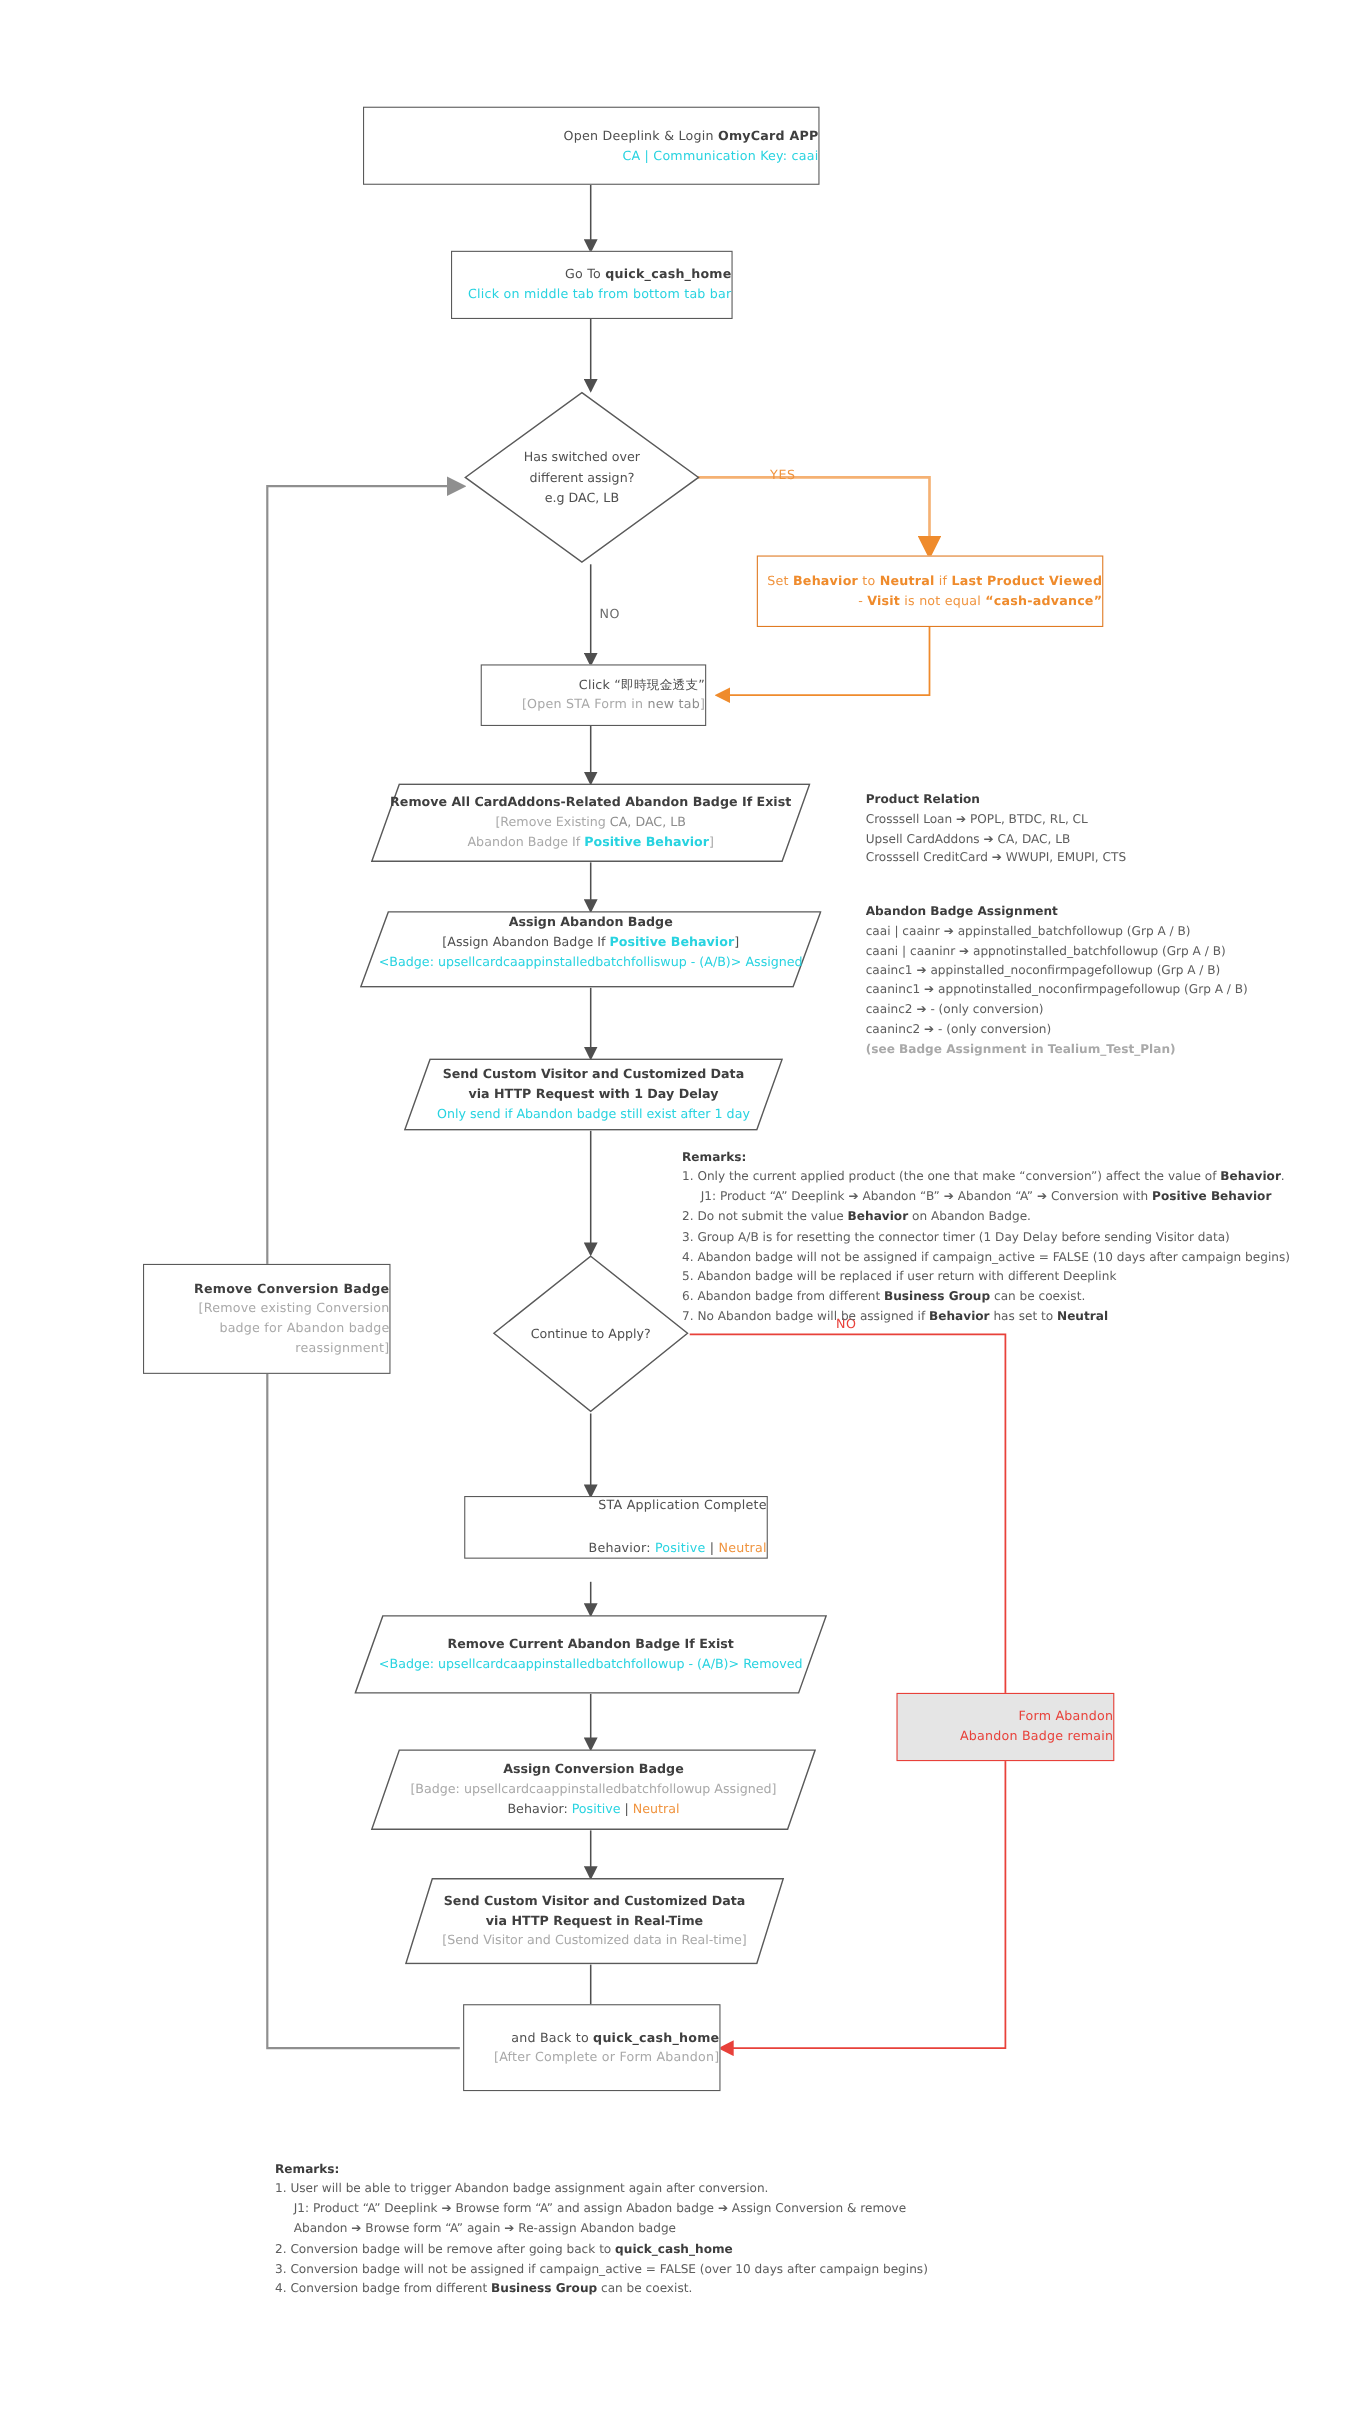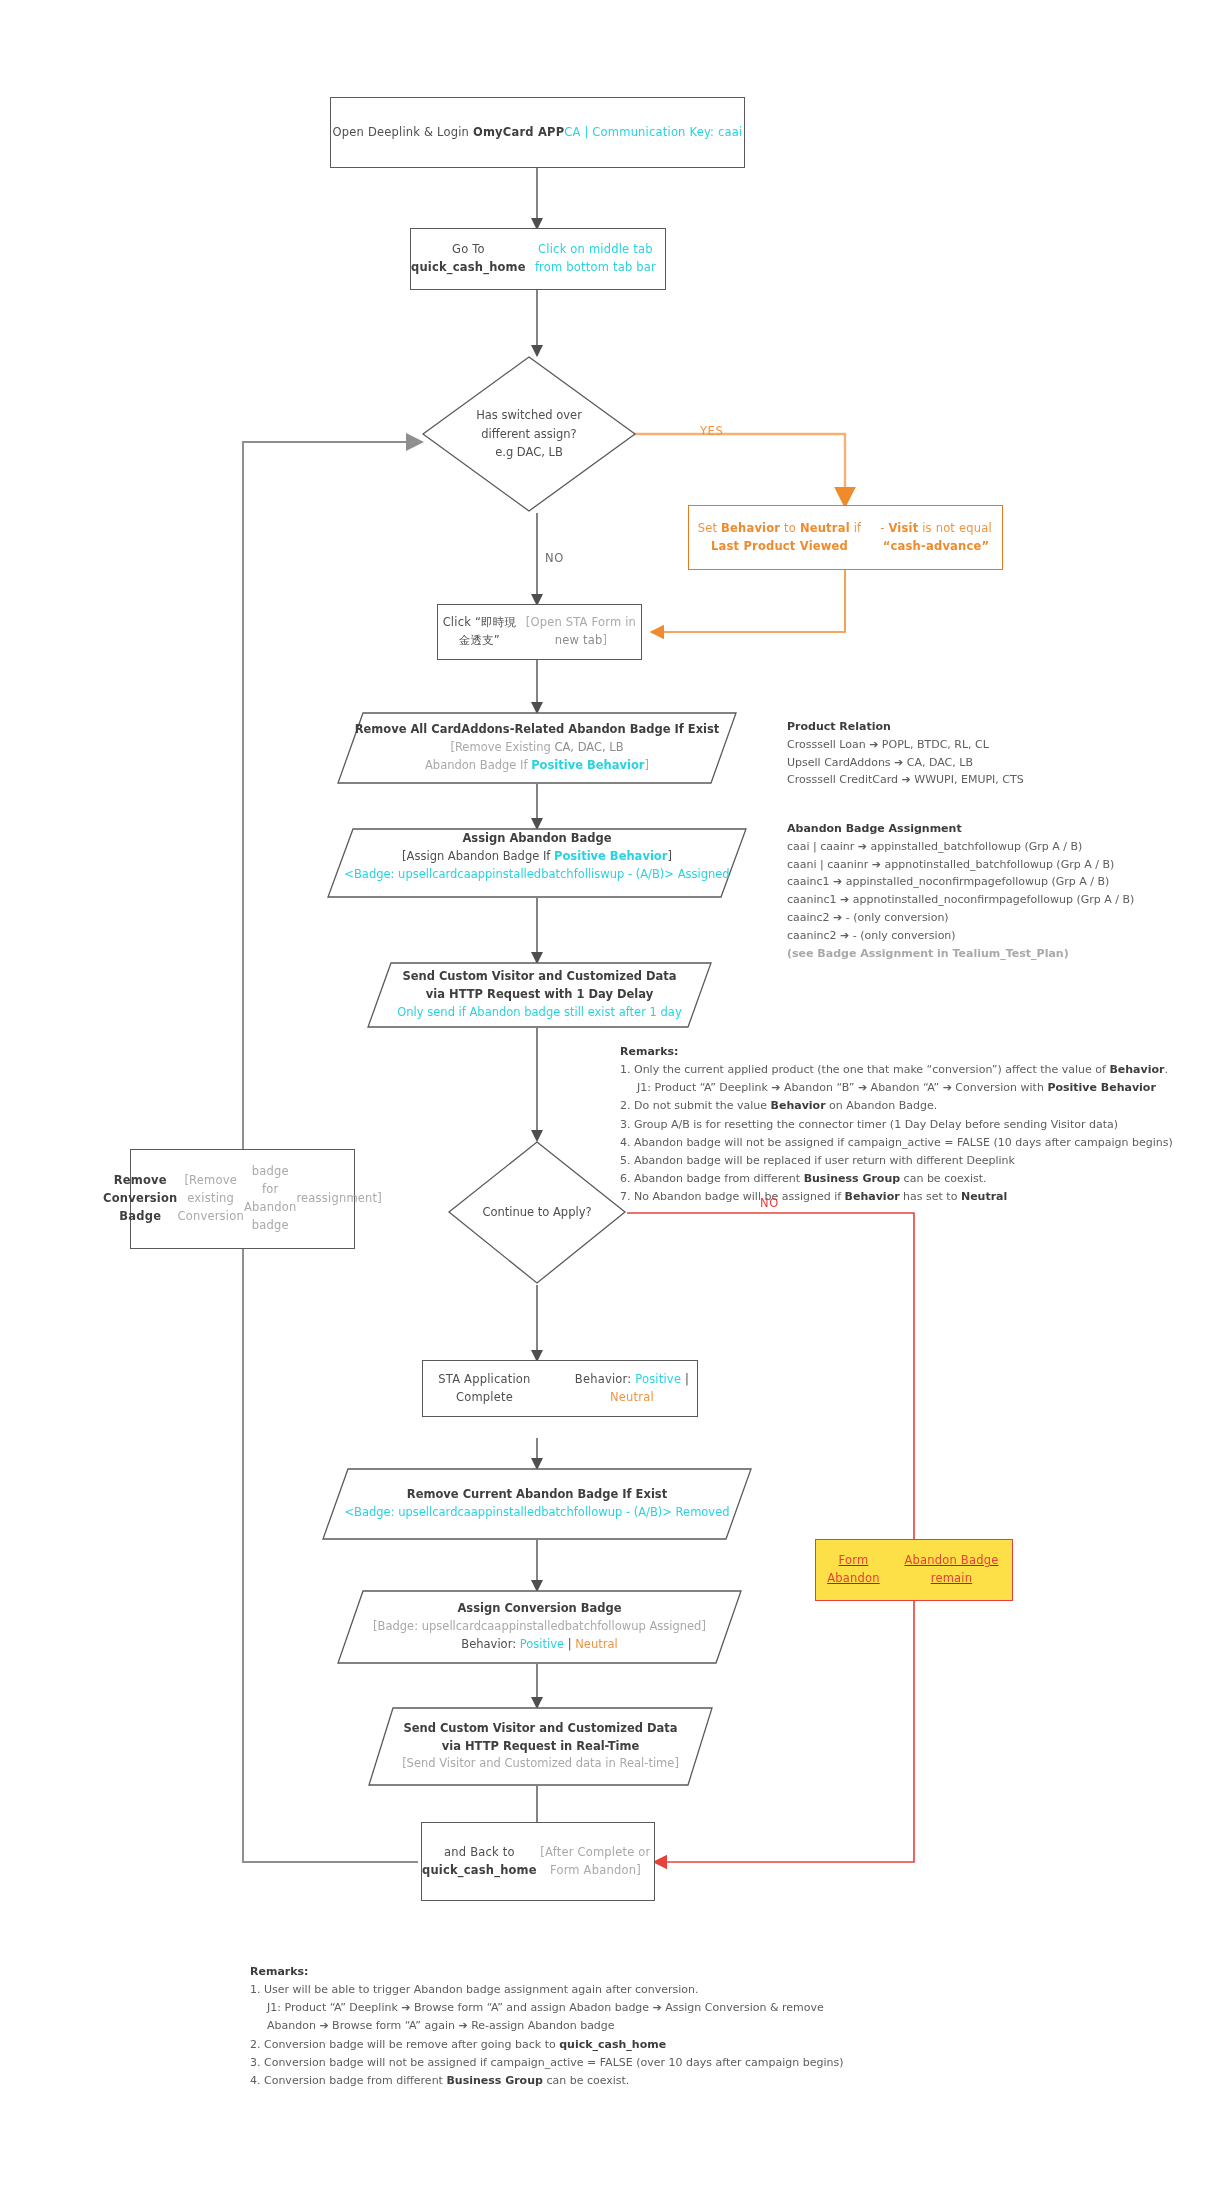--- a/index.html
+++ b/index.html
@@ -17,35 +17,34 @@
   }
   #canvas { position: absolute; inset: 0; }
 
   
   #wires { position: absolute; left: 0; top: 0; width: 1226px; height: 2195px; }
 
   
   .node {
     position: absolute;
     display: flex;
-    flex-direction: row;
-    align-items: center;
+    flex-direction: column;
+    align-items: flex-end;
     justify-content: center;
     text-align: center;
     line-height: 1.55;
     letter-spacing: .2px;
   }
   .rect {
     border: 1.3px solid #5a5a5a;
     background: #fff;
   }
   .rect-red {
     border: 1.3px solid #e8413a;
-    background: #fde047;
-    text-decoration: underline;
+    background: #e5e5e5;
   }
   .rect-orange {
     border: 1.4px solid #e07b23;
     background: #fff;
   }
 
   
   .para {
     position: absolute;
   }

